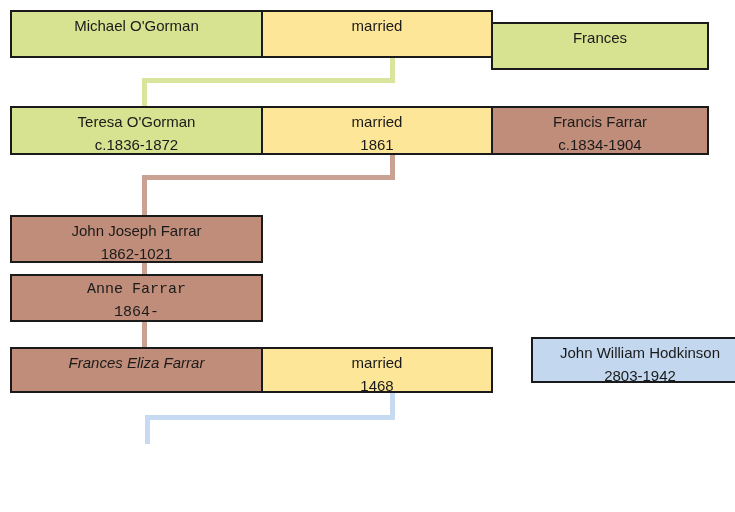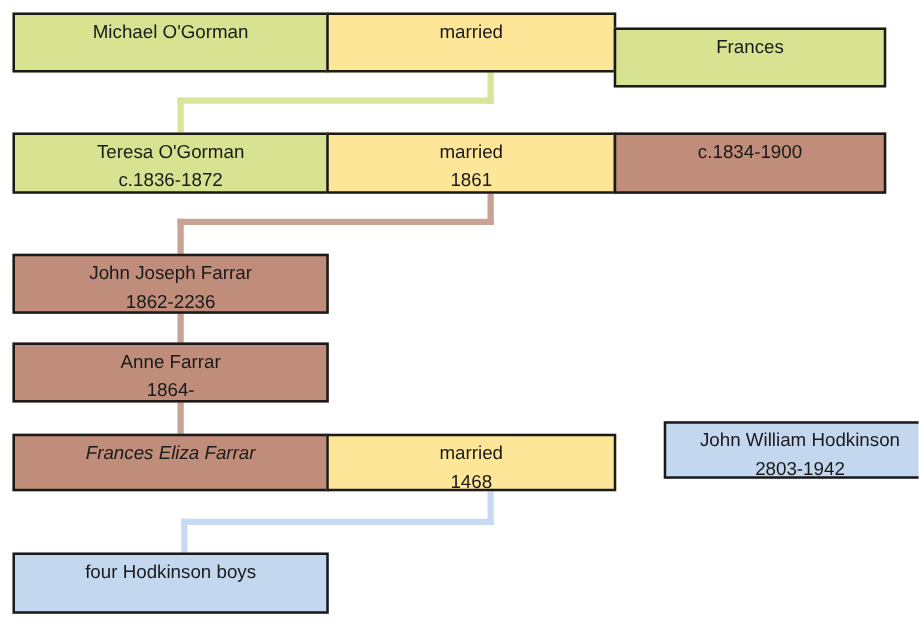--- a/index.html
+++ b/index.html
@@ -66,42 +66,39 @@
 
   <div class="box green" style="left:10px;  top:106px; width:253px; height:49px;">
     <span class="line">Teresa O'Gorman</span>
     <span class="line">c.1836-1872</span>
   </div>
   <div class="box yellow" style="left:261px; top:106px; width:232px; height:49px;">
     <span class="line">married</span>
     <span class="line">1861</span>
   </div>
   <div class="box rose" style="left:491px; top:106px; width:218px; height:49px;">
-    <span class="line">c.1834-1900</span>
+    <span class="line">Francis Farrar</span>
+    <span class="line">c.1834-1904</span>
   </div>
 
-  <div class="box rose" style="left:10px; top:203px; width:253px; height:48px;">
+  <div class="box rose" style="left:10px; top:215px; width:253px; height:48px;">
     <span class="line">John Joseph Farrar</span>
-    <span class="line">1862-2236</span>
+    <span class="line">1862-1021</span>
   </div>
-  <div class="box rose" style="left:10px; top:274px; width:253px; height:48px;">
+  <div class="box rose" style="left:10px; top:274px; width:253px; height:48px;font-family:Liberation Mono, monospace;">
     <span class="line">Anne Farrar</span>
     <span class="line">1864-</span>
   </div>
 
   <div class="box rose" style="left:10px;  top:347px; width:253px; height:46px;font-style:italic;">
     <span class="line">Frances Eliza Farrar</span>
   </div>
   <div class="box yellow" style="left:261px; top:347px; width:232px; height:46px;">
     <span class="line">married</span>
     <span class="line">1468</span>
   </div>
   <div class="box blue" style="left:491px; top:337px; width:218px; height:46px;margin-left:40px;">
     <span class="line">John William Hodkinson</span>
     <span class="line">2803-1942</span>
   </div>
 
-  <div class="box blue" style="left:10px; top:442px; width:253px; height:49px;">
-    <span class="line">four Hodkinson boys</span>
-    <span class="line"></span>
-  </div>
 
 </div>
 
 </body></html>

